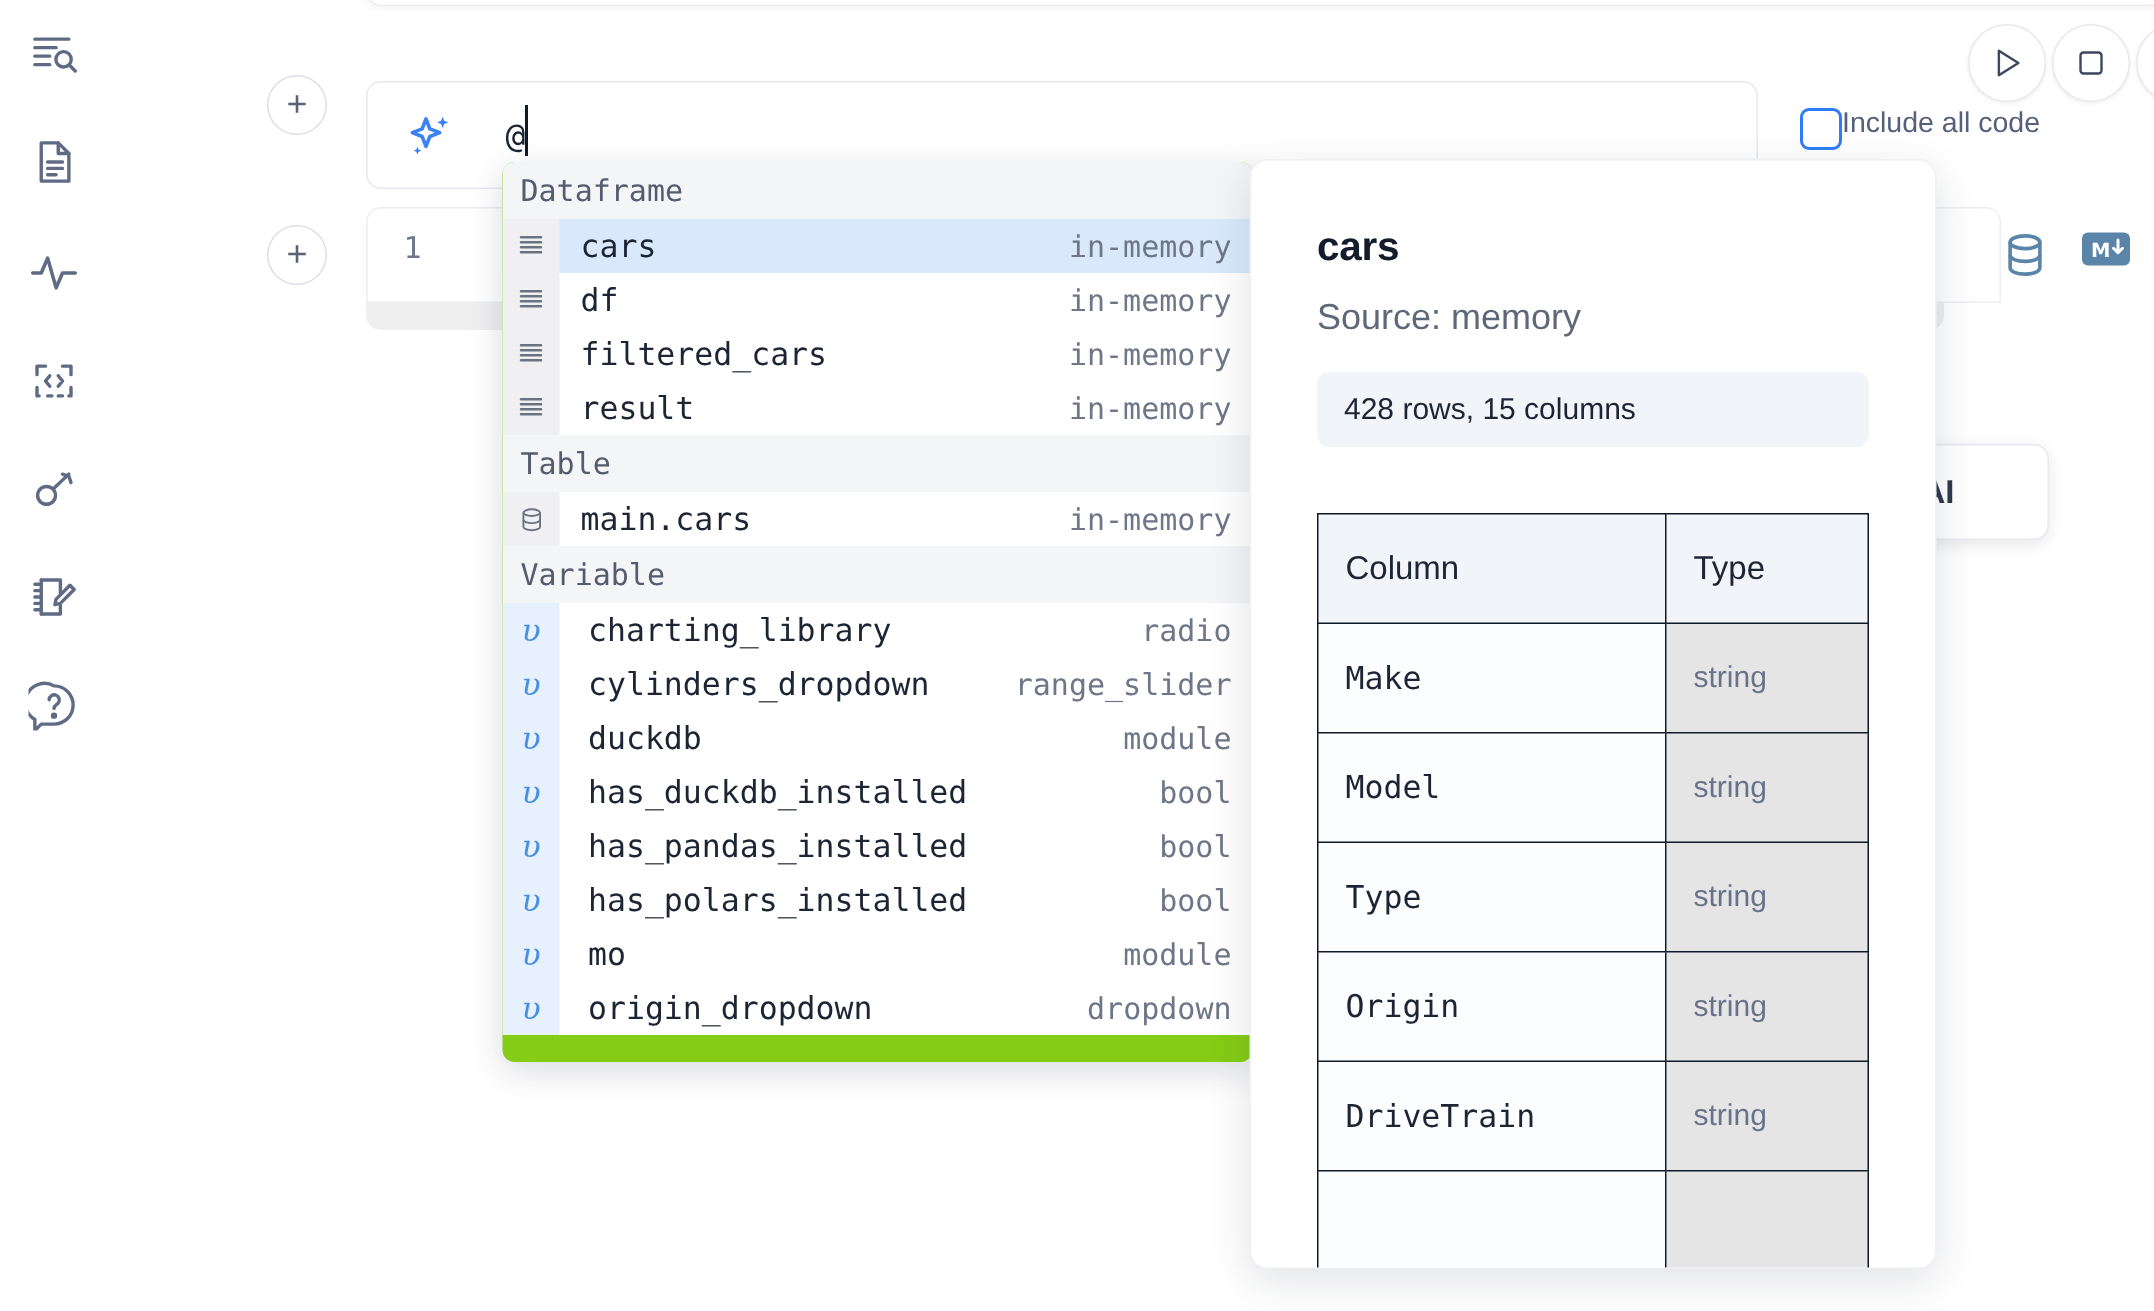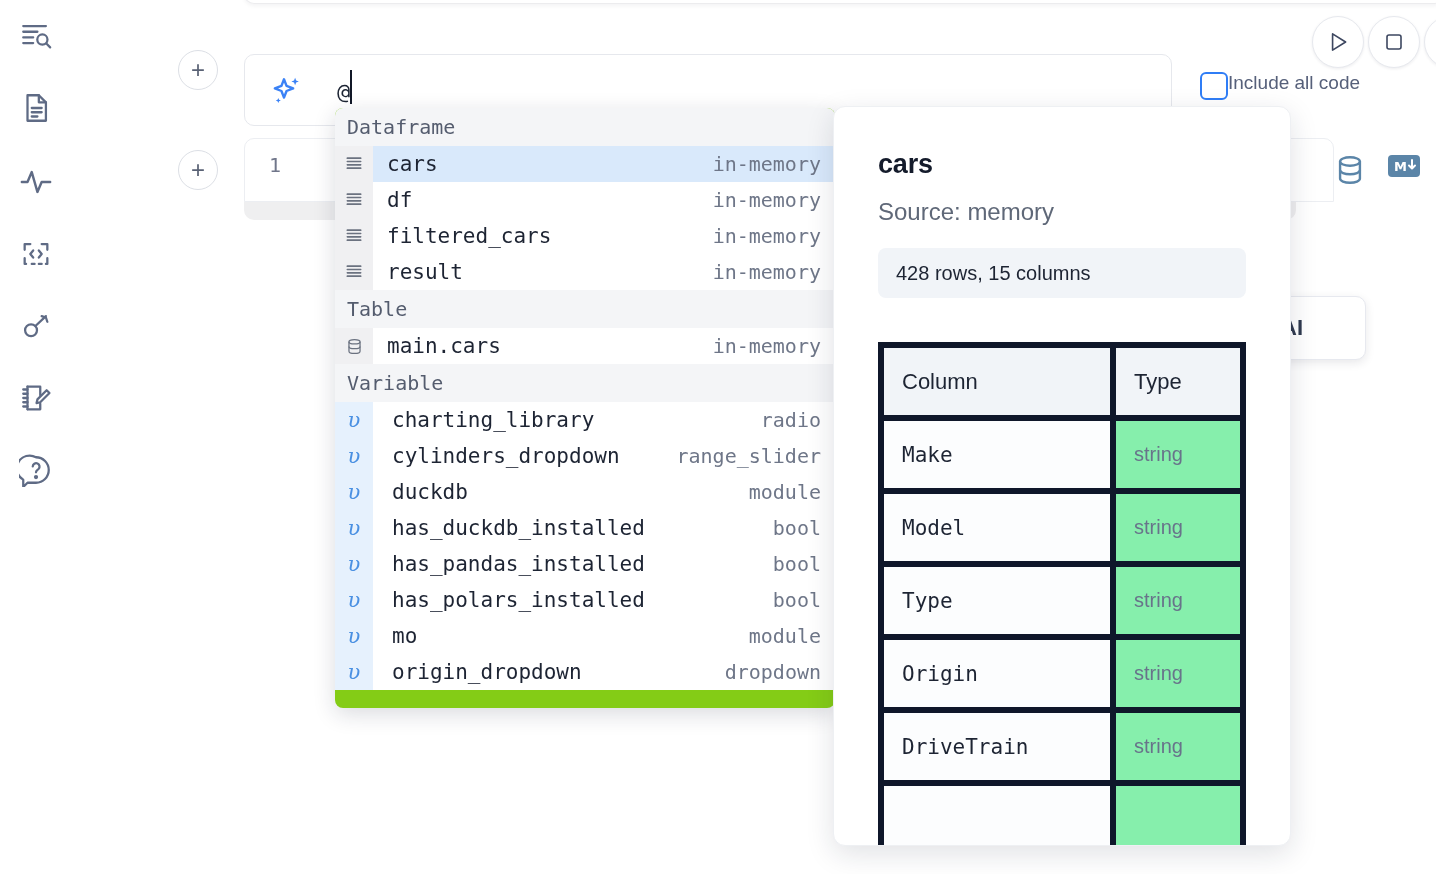--- a/index.html
+++ b/index.html
@@ -143,29 +143,29 @@
   }
   .pv-title { font-size:27px; font-weight:700; color:#141b2b; letter-spacing:-.2px; }
   .pv-source { margin-top:18px; font-size:24px; color:#5f6878; }
   .pv-shape {
     margin-top:22px; background:#f1f4f8; border-radius:8px;
     height:50px; line-height:50px; padding-left:18px;
     font-size:20px; color:#1d2433;
   }
   .pv-table { margin-top:44px; width:368px; border-collapse:collapse; }
   .pv-table th, .pv-table td {
-    border:6px solid #0f172a; height:73px; text-align:left; padding-left:18px;
+    border:1px solid #0f172a; height:73px; text-align:left; padding-left:18px;
     vertical-align:middle;
   }
   .pv-table th { background:#f1f4f8; font-weight:400; font-size:22px; color:#1d2433; }
   .pv-table td.col {
     font-family:"DejaVu Sans Mono","Liberation Mono",monospace;
     font-size:21px; color:#1d2433; background:#fcfdfe;
   }
-  .pv-table td.typ { font-size:20px; color:#68738a; background:#86efac; }
+  .pv-table td.typ { font-size:20px; color:#68738a; background:#e5e5e5; }
   .pv-table th:first-child { width:232px; }
 </style>
 </head>
 <body>
 
 <div id="root">
 
   <div class="top-panel"></div>
 
   <div class="rail">

